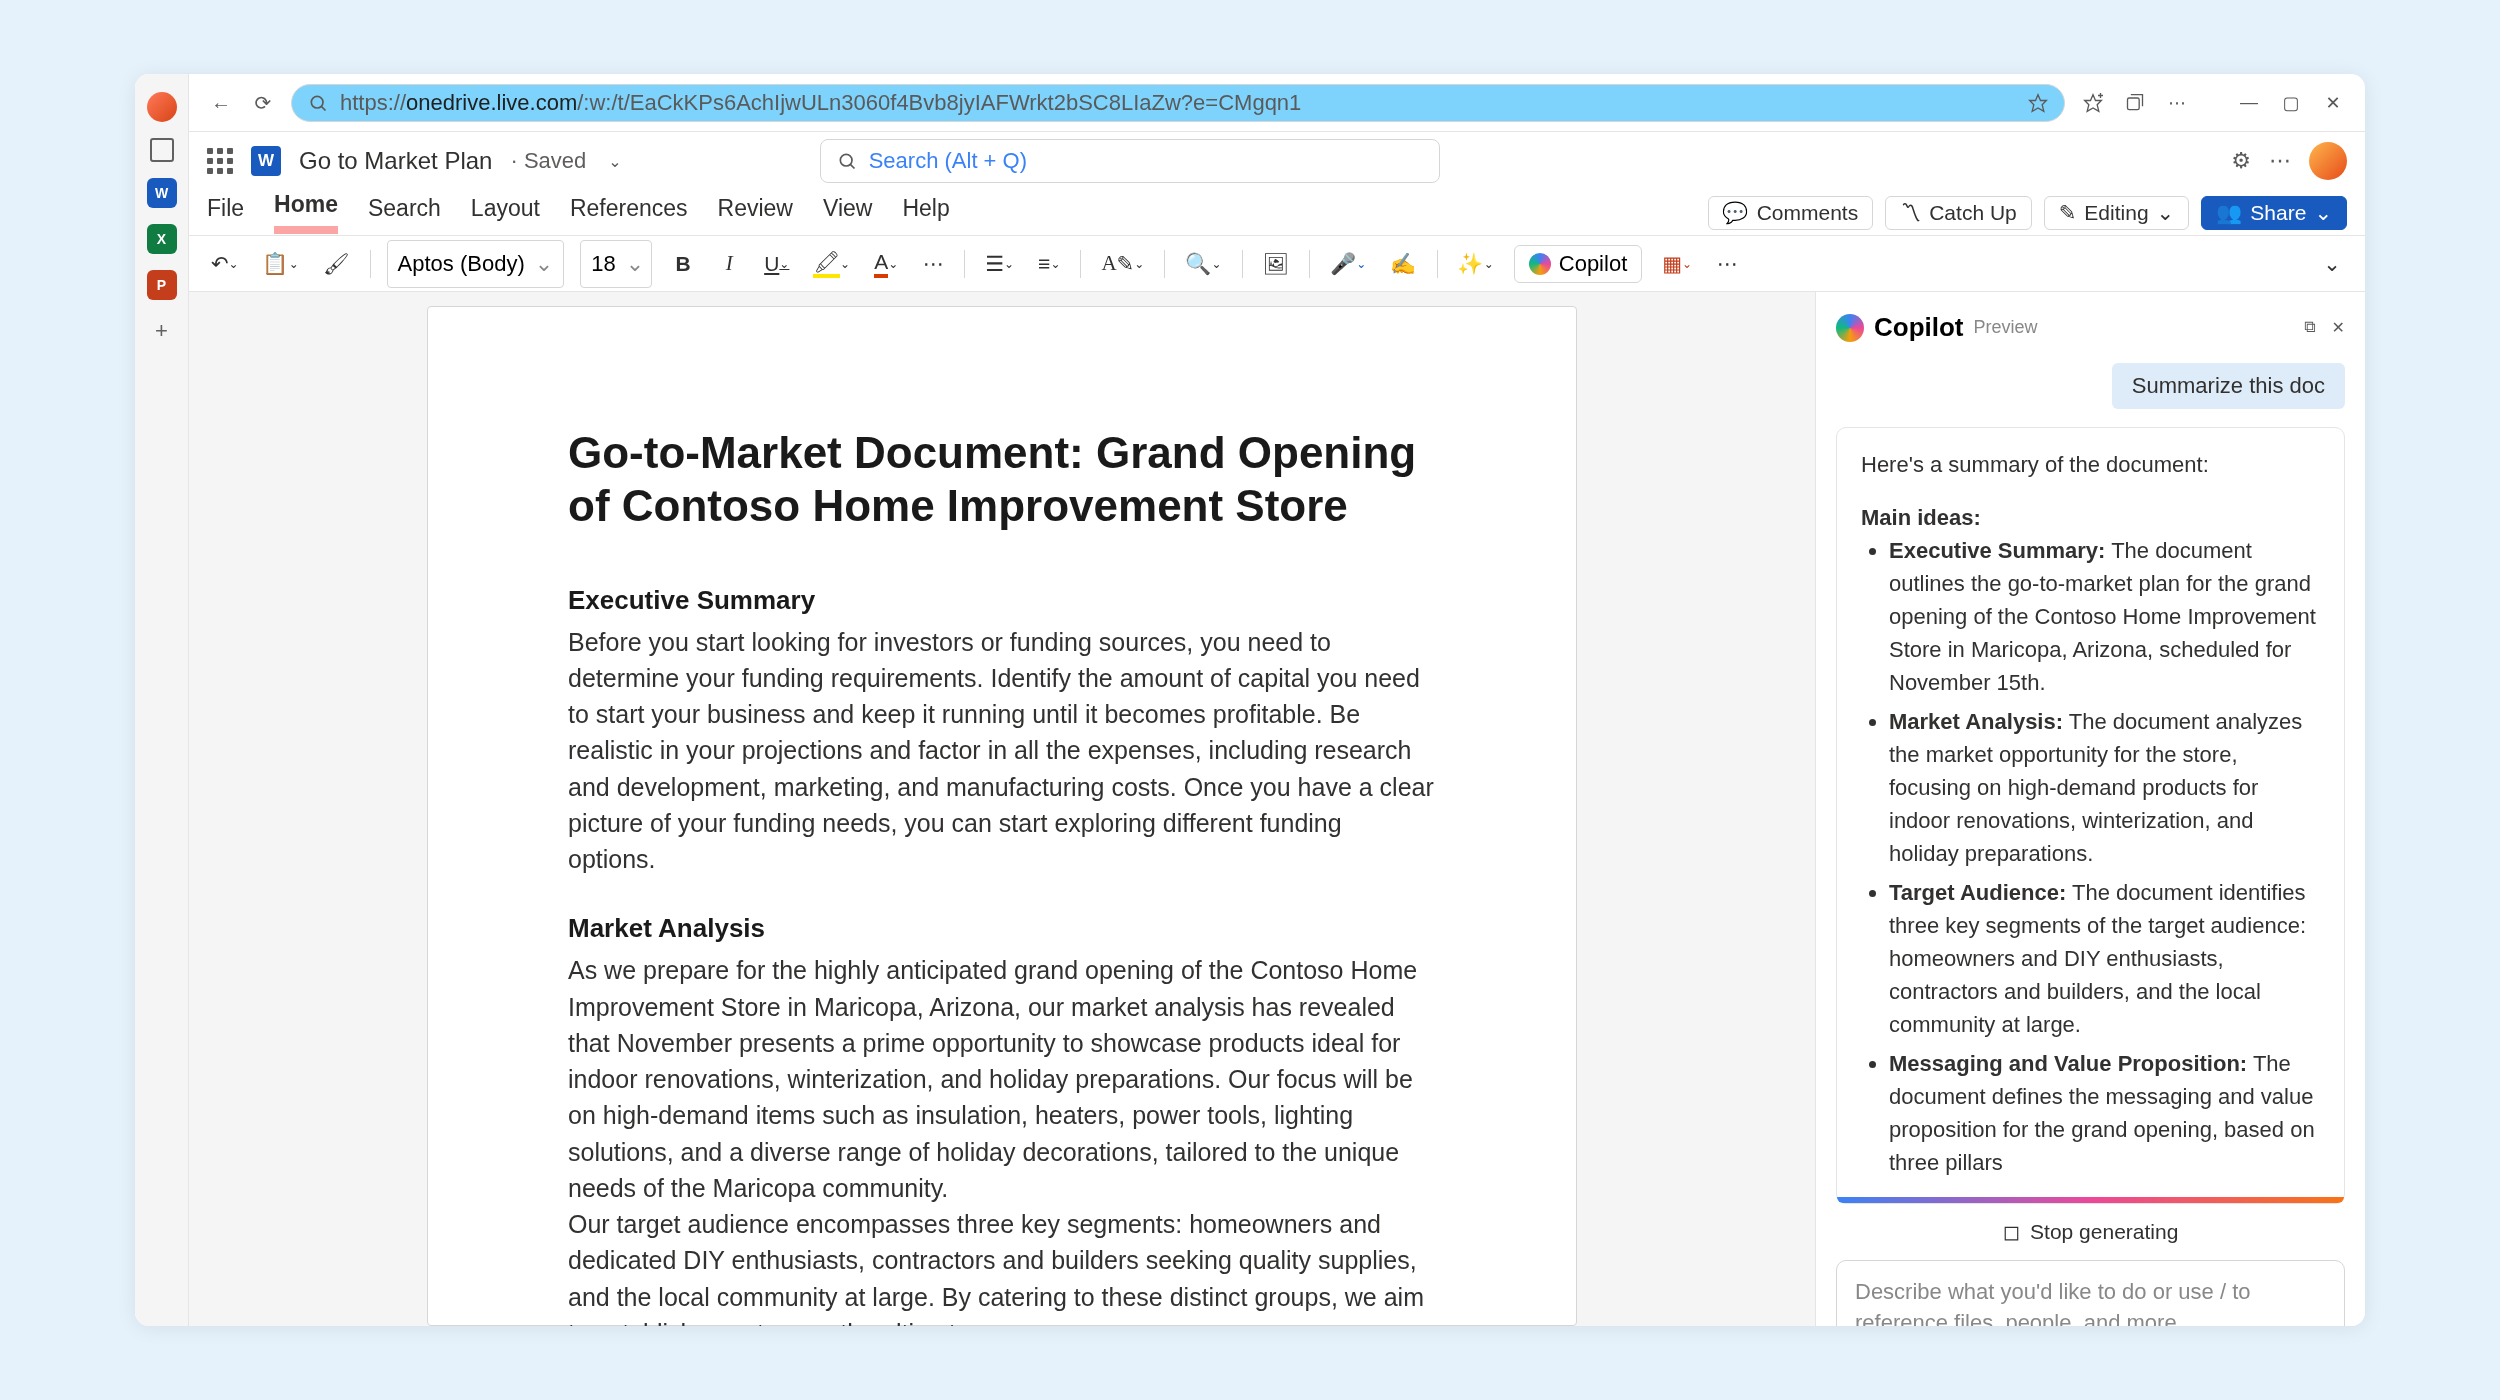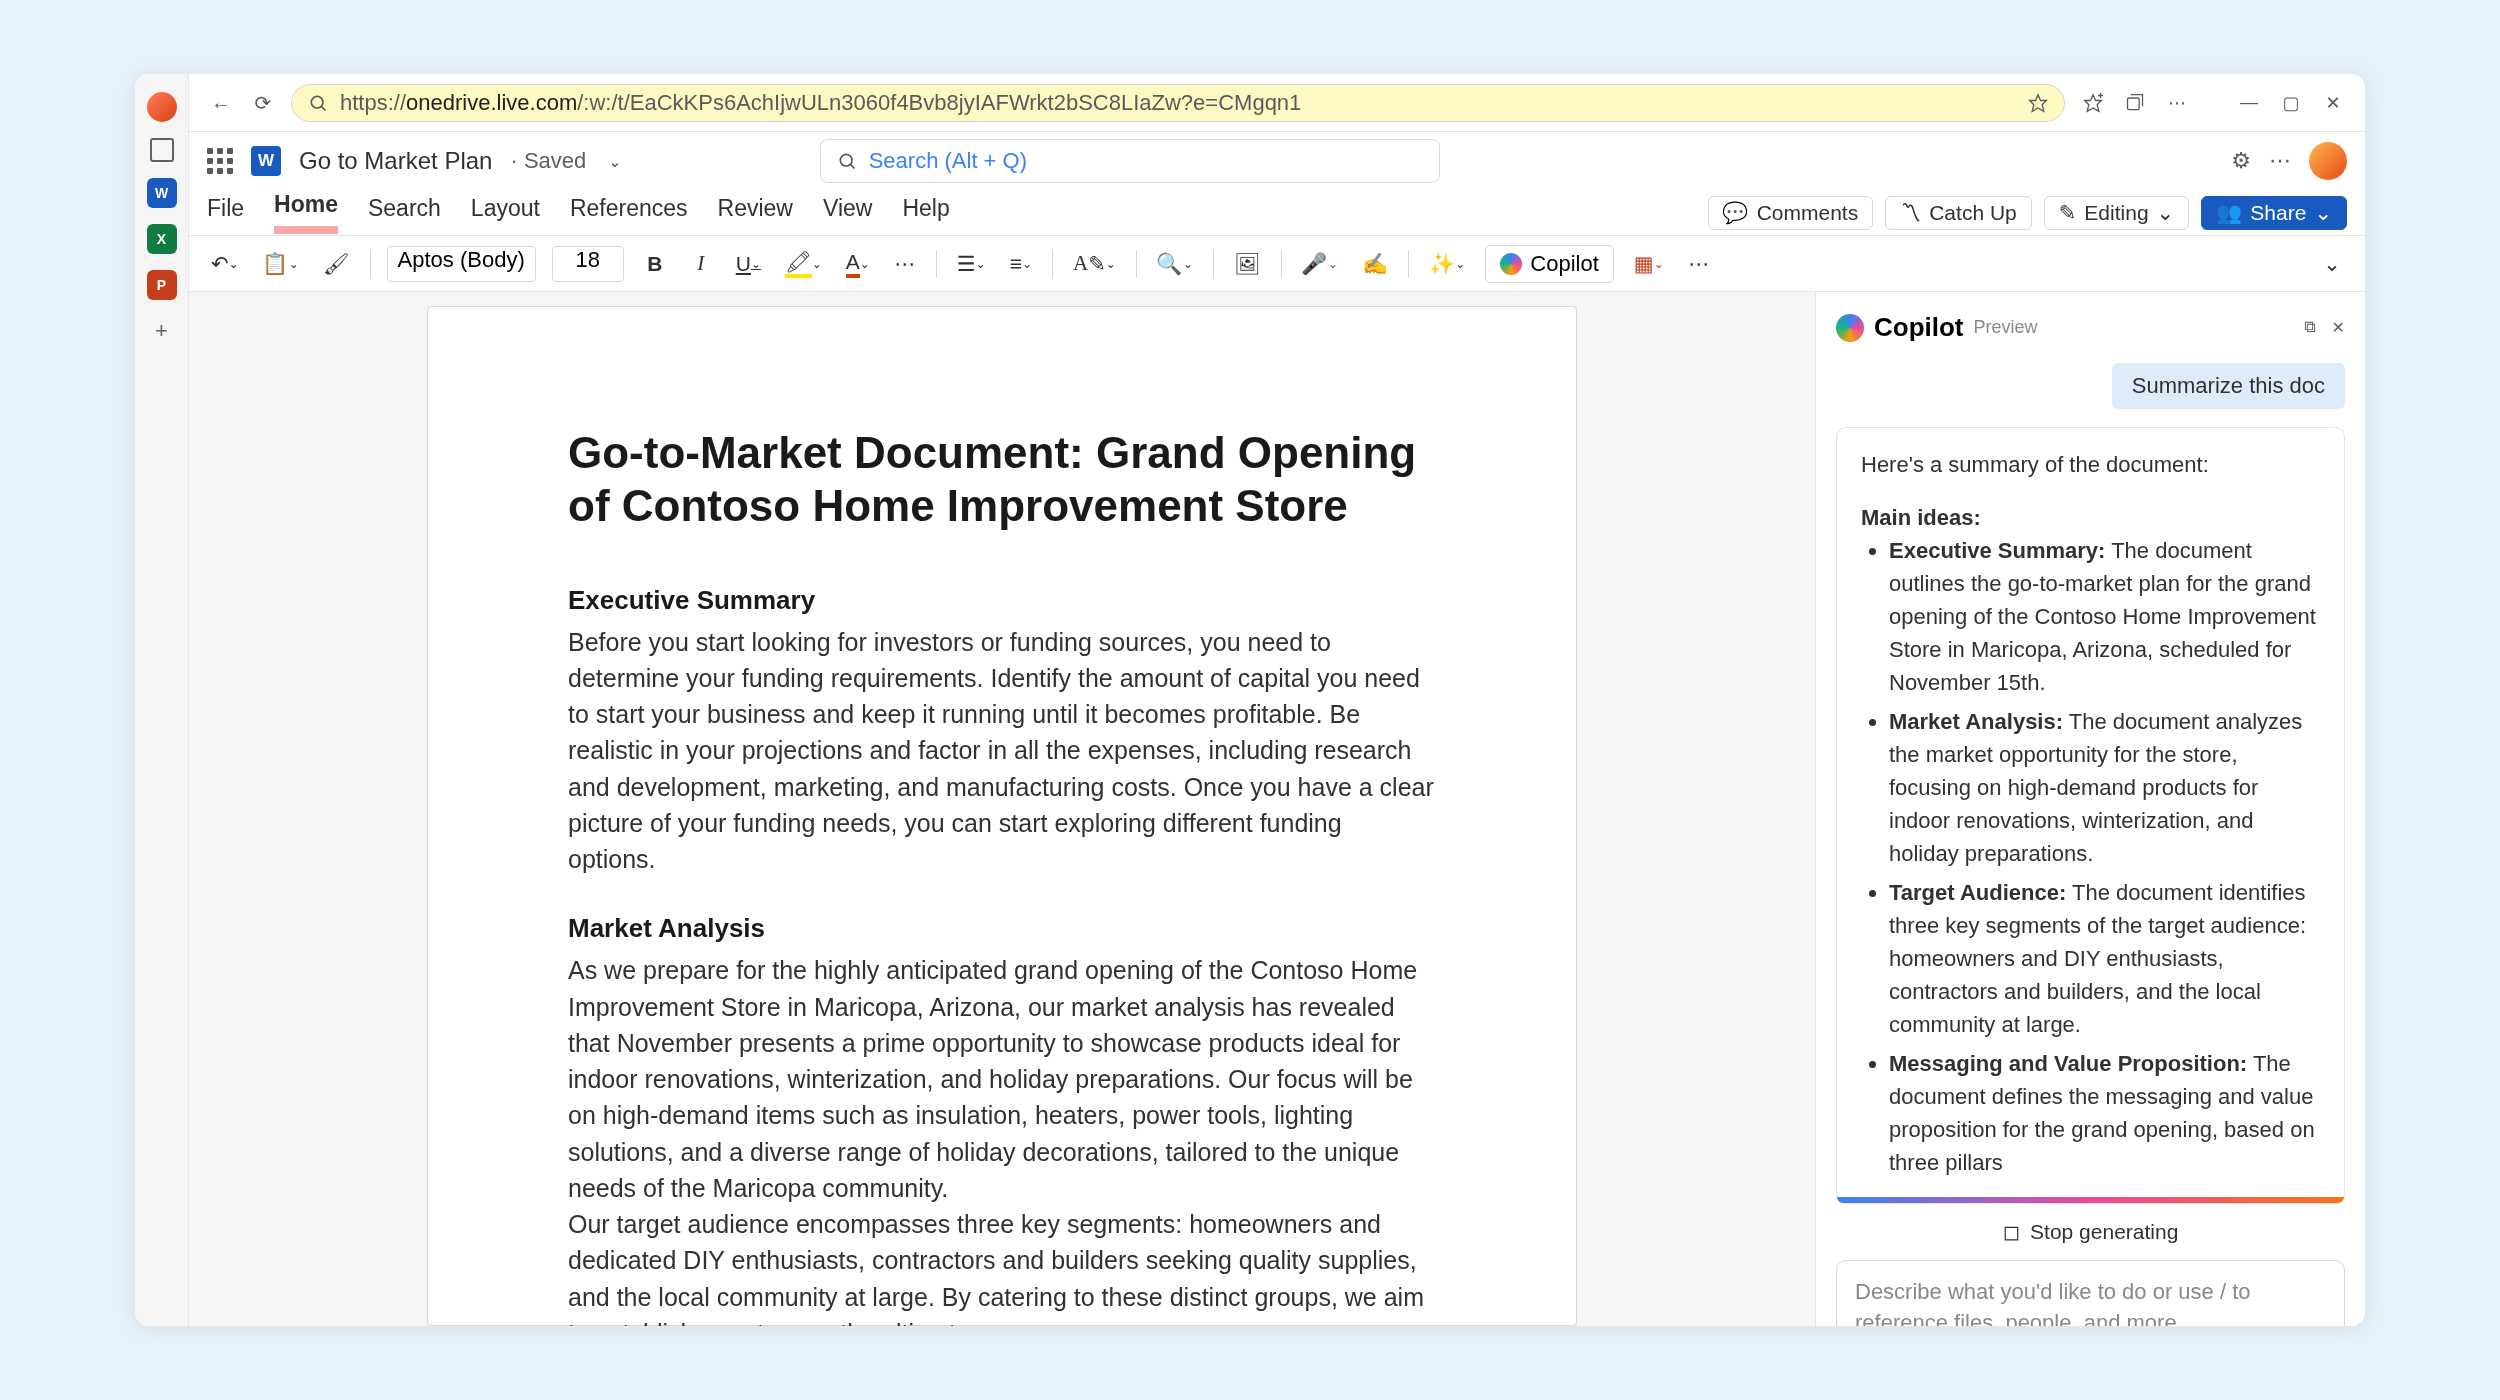--- a/index.html
+++ b/index.html
@@ -9,21 +9,21 @@
 .rail-icon { width: 30px; height: 30px; border-radius: 6px; display: flex; align-items: center; justify-content: center; font-size: 14px; font-weight: 600; cursor: pointer; }
 .rail-profile { width: 30px; height: 30px; border-radius: 50%; background: linear-gradient(135deg,#ff7a59,#d84315); }
 .rail-tab { width: 24px; height: 24px; border: 2px solid #616161; border-radius: 3px; }
 .rail-word { background: #185abd; color: #fff; }
 .rail-excel { background: #107c41; color: #fff; }
 .rail-ppt { background: #c43e1c; color: #fff; }
 .rail-plus { color: #616161; font-size: 22px; font-weight: 300; }
 .main-col { flex: 1; display: flex; flex-direction: column; }
 .browser-top { height: 58px; display: flex; align-items: center; padding: 0 18px; gap: 14px; border-bottom: 1px solid #e5e5e5; }
 .nav-btn { width: 28px; height: 28px; display: flex; align-items: center; justify-content: center; color: #5a5a5a; cursor: pointer; font-size: 20px; }
-.url-bar { flex: 1; height: 38px; border: 1px solid #d6d6d6; border-radius: 19px; display: flex; align-items: center; padding: 0 16px; gap: 12px; background: #fef9c3; }
+.url-bar { flex: 1; height: 38px; border: 1px solid #d6d6d6; border-radius: 19px; display: flex; align-items: center; padding: 0 16px; gap: 12px; background: #7dd3fc; }
 .url-text { flex: 1; color: #5a5a5a; font-size: 22px; overflow: hidden; white-space: nowrap; }
 .url-host { color: #202020; }
 .top-icon { width: 28px; height: 28px; color: #5a5a5a; cursor: pointer; display: flex; align-items: center; justify-content: center; font-size: 18px; }
 .app-bar { height: 58px; display: flex; align-items: center; padding: 0 18px; gap: 18px; }
 .waffle { width: 26px; height: 26px; display: grid; grid-template-columns: repeat(3,6px); grid-template-rows: repeat(3,6px); gap: 4px; cursor: pointer; }
 .waffle span { background: #5a5a5a; border-radius: 1px; }
 .word-logo { width: 30px; height: 30px; background: #185abd; border-radius: 4px; display: flex; align-items: center; justify-content: center; color: #fff; font-weight: 700; font-size: 17px; }
 .doc-name { font-size: 24px; color: #323130; }
 .doc-status { color: #605e5c; font-size: 22px; }
 .chevron { color: #605e5c; font-size: 16px; margin-left: 4px; }
@@ -34,21 +34,21 @@
 .profile-round { width: 38px; height: 38px; border-radius: 50%; background: linear-gradient(135deg,#ffb74d,#e64a19); }
 .ribbon-tabs { height: 46px; display: flex; align-items: center; padding: 0 18px; gap: 30px; border-bottom: 1px solid #e5e5e5; }
 .rtab { font-size: 23px; color: #323130; cursor: pointer; padding-bottom: 8px; }
 .rtab.active { border-bottom: 8px solid #fca5a5; font-weight: 600; }
 .ribbon-right { margin-left: auto; display: flex; gap: 12px; }
 .pill-btn { height: 34px; border: 1px solid #d6d6d6; border-radius: 6px; padding: 0 14px; display: flex; align-items: center; gap: 8px; font-size: 21px; color: #323130; cursor: pointer; background: #fff; }
 .share-btn { background: #185abd; color: #fff; border-color: #185abd; }
 .toolbar { height: 56px; display: flex; align-items: center; padding: 0 18px; gap: 16px; border-bottom: 1px solid #e5e5e5; }
 .tb-btn { min-width: 30px; height: 36px; display: flex; align-items: center; justify-content: center; color: #323130; cursor: pointer; font-size: 21px; border-radius: 4px; padding: 0 4px; }
 .tb-sep { width: 1px; height: 28px; background: #d6d6d6; }
-.font-select { border: 1px solid #d6d6d6; border-radius: 4px; height: 36px; padding: 0 10px; display: flex; align-items: center; gap: 10px; font-size: 22px; flex-direction: column; }
+.font-select { border: 1px solid #d6d6d6; border-radius: 4px; height: 48px; padding: 0 10px; display: flex; align-items: center; gap: 10px; font-size: 22px; }
 .copilot-btn { border: 1px solid #d6d6d6; border-radius: 6px; height: 38px; padding: 0 14px; display: flex; align-items: center; gap: 8px; font-size: 22px; }
 .copilot-swirl { width: 22px; height: 22px; border-radius: 50%; background: conic-gradient(#3b82f6,#ec4899,#f59e0b,#10b981,#3b82f6); }
 .content-area { flex: 1; display: flex; background: #f5f5f5; overflow: hidden; }
 .doc-viewport { flex: 1; display: flex; justify-content: center; padding-top: 14px; overflow-y: auto; }
 .doc-page { width: 1150px; background: #fff; border: 1px solid #d6d6d6; border-radius: 4px; padding: 120px 140px 60px 140px; }
 .doc-h1 { font-size: 44px; font-weight: 700; line-height: 1.2; color: #1a1a1a; margin-bottom: 52px; }
 .doc-h2 { font-size: 26px; font-weight: 700; color: #1a1a1a; margin-bottom: 8px; margin-top: 36px; }
 .doc-h2:first-of-type { margin-top: 0; }
 .doc-p { font-size: 25px; line-height: 1.45; color: #323130; }
 .copilot-pane { width: 550px; background: #fff; border-left: 1px solid #e5e5e5; display: flex; flex-direction: column; padding: 20px; }

